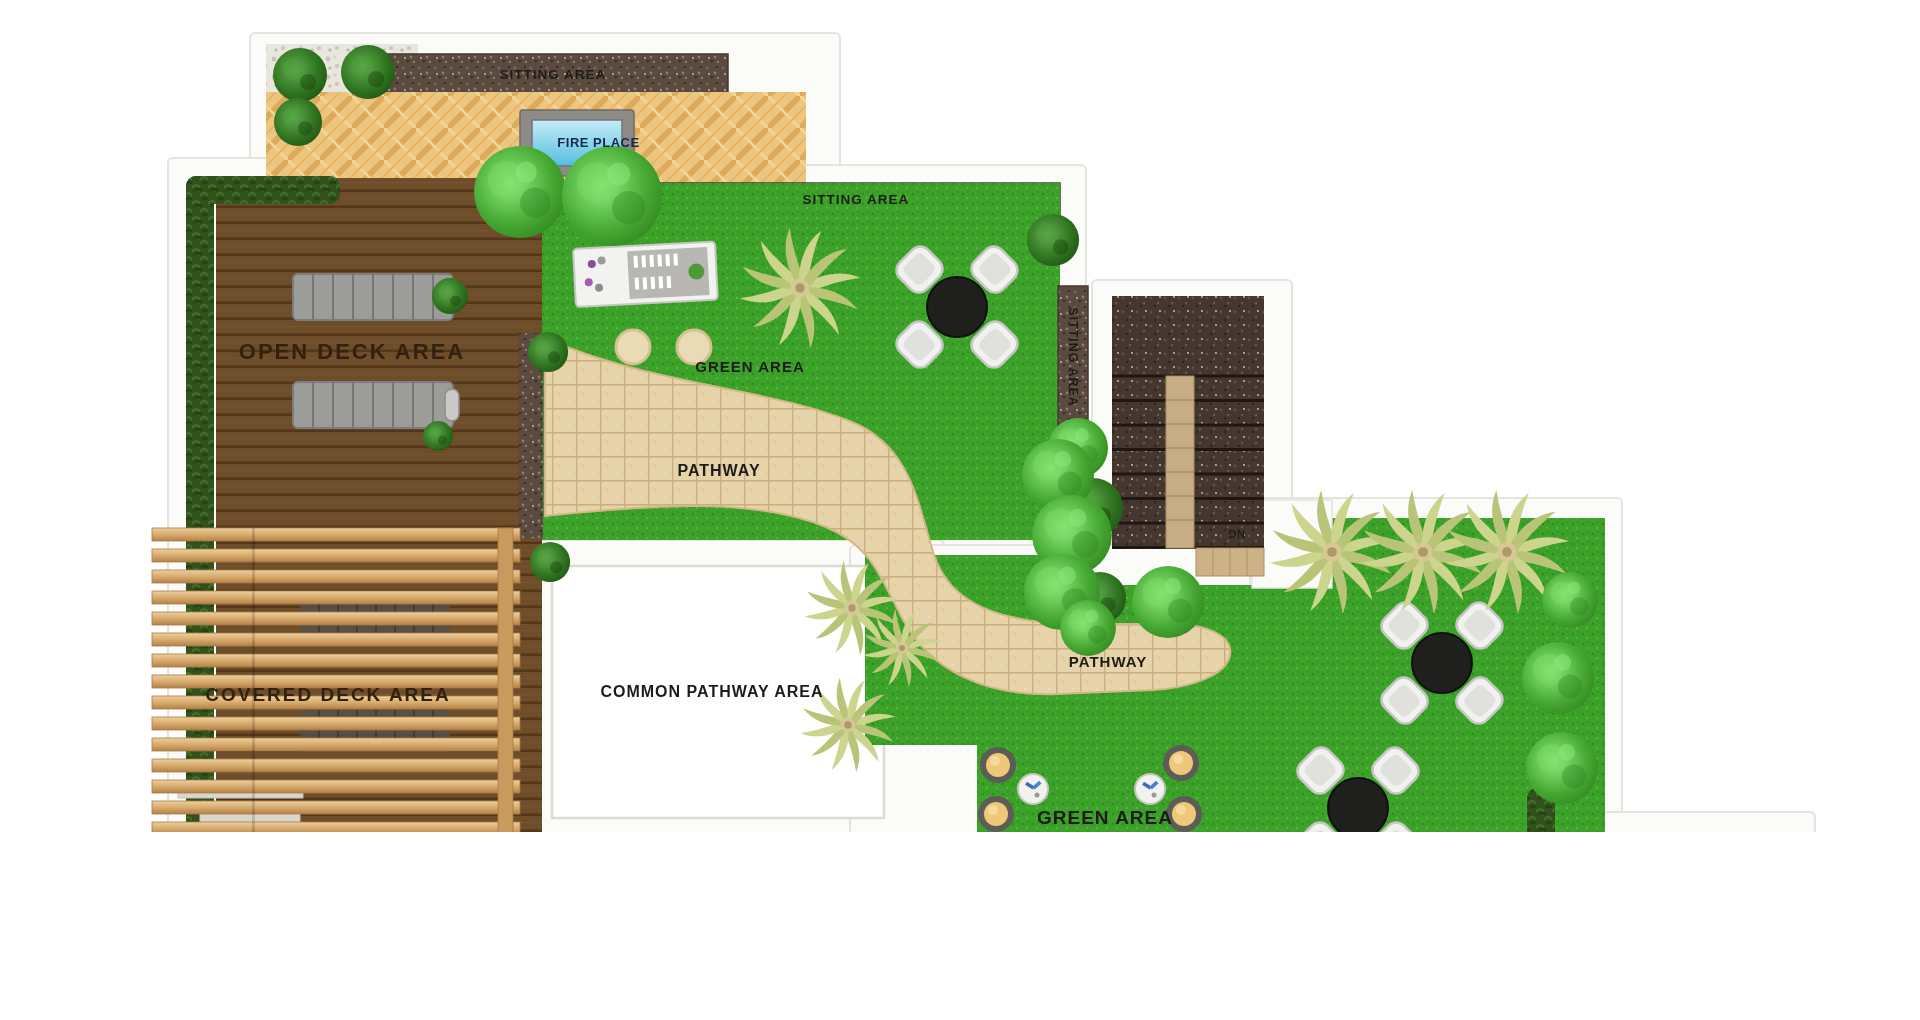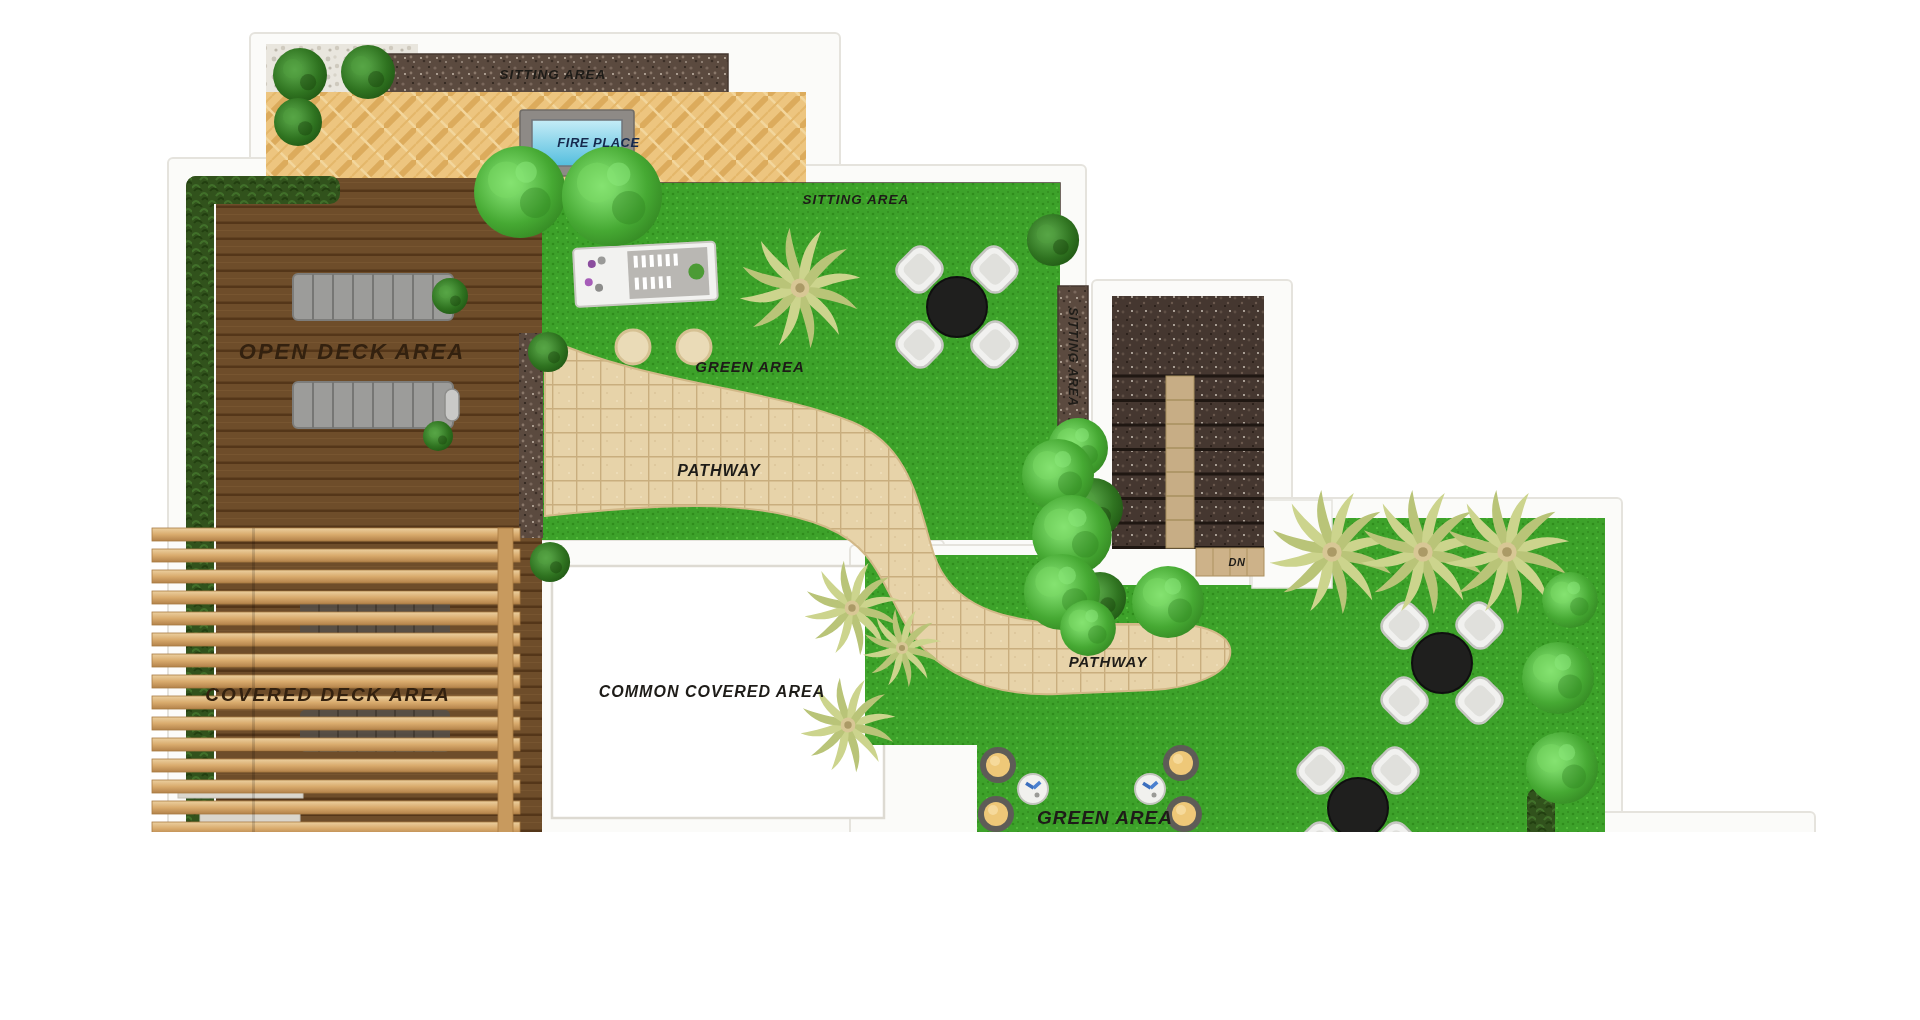--- a/index.html
+++ b/index.html
@@ -1,17 +1,17 @@
 <!DOCTYPE html>
 <html style="--grass: #3da22a; --grass-dark: #2f8c1c; --deck-wood: #6e4d2a; --deck-line: #543619; --pergola-wood: #d9ab6d; --parquet: #edc57f; --paved-stone: #5b4a3f; --pathway-tile: #e7d3a9; --hedge: #31521c; --wall: #fbfbf9; --wall-edge: #e5e3dd; --water-blue: #54bede; --fireplace-frame: #8e8a86; --palm-leaf: #ccd48d; --tree-green: #46a933; --table-black: #1f1f1e; --chair-white: #f1f1ef; --cushion-yellow: #eec878; --stool-cream: #eadbb7; --pebble: #e9e6de; --stair-tile: #c7ad85;"><head>
 <meta charset="utf-8">
 <style>
   html,body{margin:0;padding:0;background:#ffffff;}
   .stage{position:relative;width:1920px;height:832px;background:#ffffff;overflow:hidden;
-         font-family:"Liberation Sans",sans-serif;font-style:italic;}
+         font-family:"Liberation Sans",sans-serif;}
   .stage svg{position:absolute;left:0;top:0;}
   .lbl{position:absolute;transform:translate(-50%,-50%);white-space:nowrap;font-weight:bold;
        color:#1e1c18;z-index:10;letter-spacing:1px;}
   .lbl.rot{transform:translate(-50%,-50%) rotate(90deg);}
   .lbl.wood{color:#33210f;letter-spacing:2px;}
   .lbl.navy{color:#16294d;letter-spacing:.5px;padding-left:43px;}
 </style>
 </head>
 <body>
 
@@ -356,16 +356,16 @@
 
 <div class="lbl" style="left:553px;top:74px;font-size:13.5px;">SITTING AREA</div>
 <div class="lbl navy" style="left:577px;top:142px;font-size:13px;">FIRE PLACE</div>
 <div class="lbl" style="left:856px;top:199px;font-size:13.5px;">SITTING AREA</div>
 <div class="lbl rot" style="left:1073px;top:357px;font-size:12.5px;">SITTING AREA</div>
 <div class="lbl wood" style="left:352px;top:352px;font-size:22px;">OPEN DECK AREA</div>
 <div class="lbl" style="left:750px;top:366px;font-size:15px;">GREEN AREA</div>
 <div class="lbl" style="left:719px;top:471px;font-size:16px;">PATHWAY</div>
 <div class="lbl" style="left:1108px;top:661px;font-size:15px;">PATHWAY</div>
 <div class="lbl wood" style="left:328px;top:695px;font-size:19px;">COVERED DECK AREA</div>
-<div class="lbl" style="left:712px;top:692px;font-size:16px;">COMMON COVERED AREA</div>
+<div class="lbl" style="left:712px;top:692px;font-size:16px;">COMMON PATHWAY AREA</div>
 <div class="lbl" style="left:1105px;top:818px;font-size:19px;">GREEN AREA</div>
-<div class="lbl" style="left:1237px;top:562px;font-size:11px;letter-spacing:.5px;">DN</div>
+<div class="lbl" style="left:1237px;top:534px;font-size:11px;letter-spacing:.5px;">DN</div>
 </div>
 
 </body></html>

